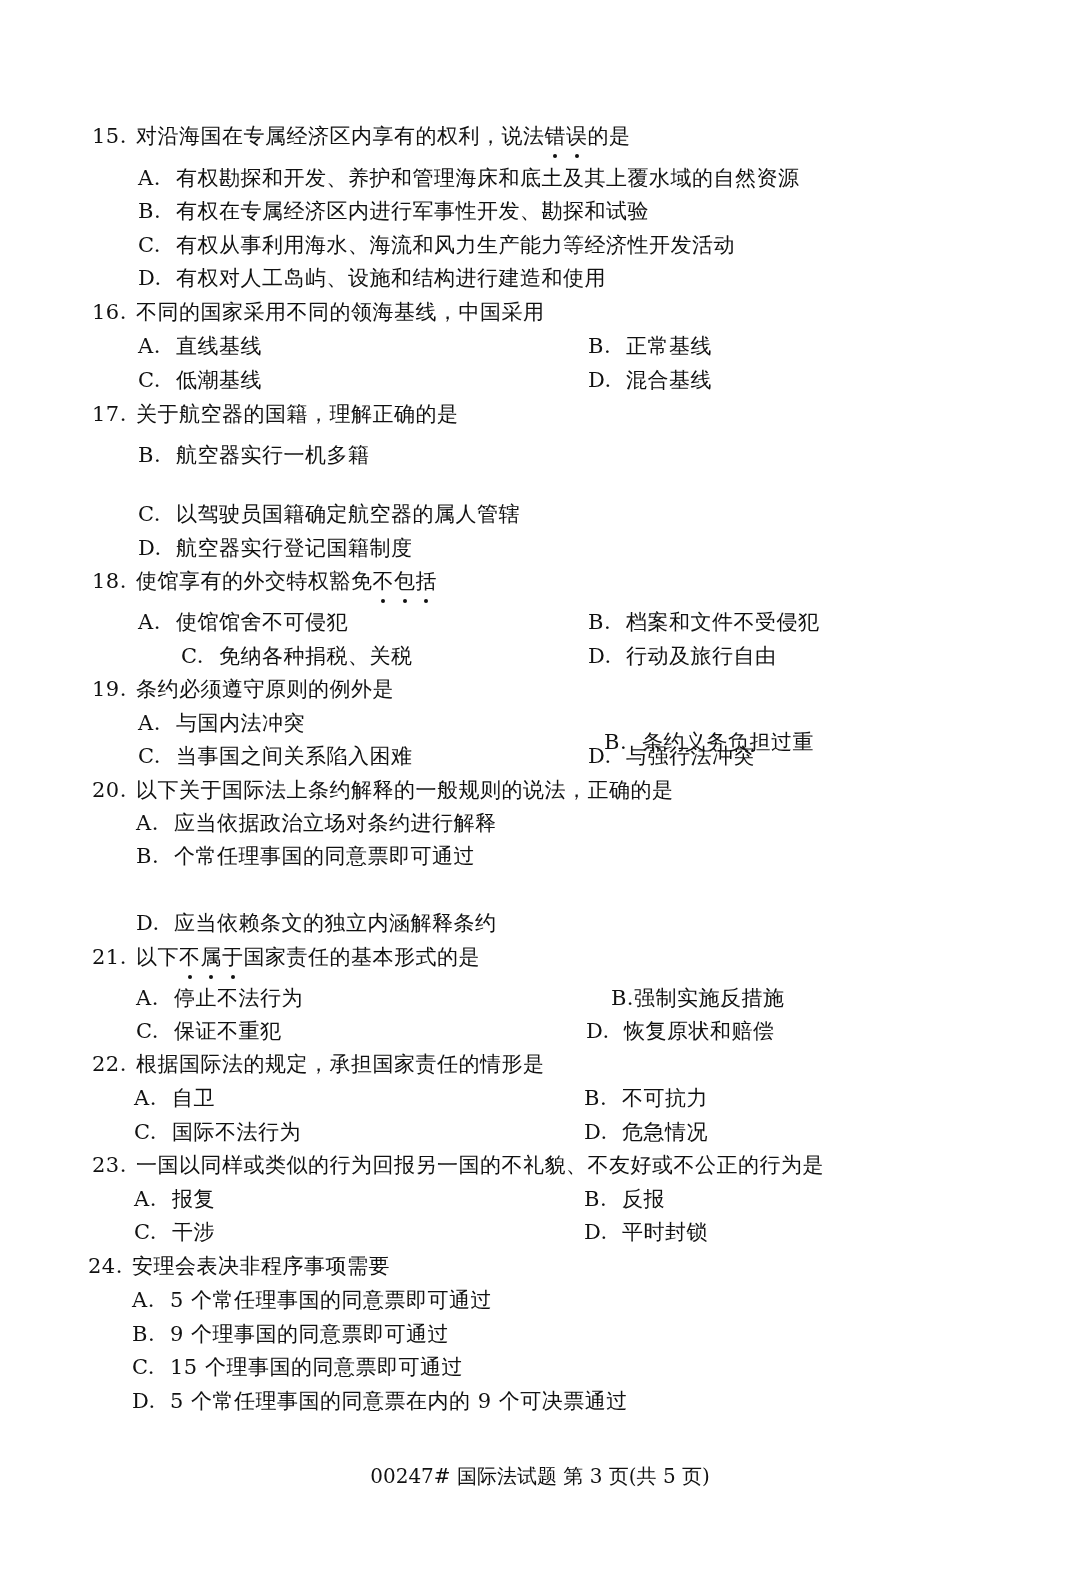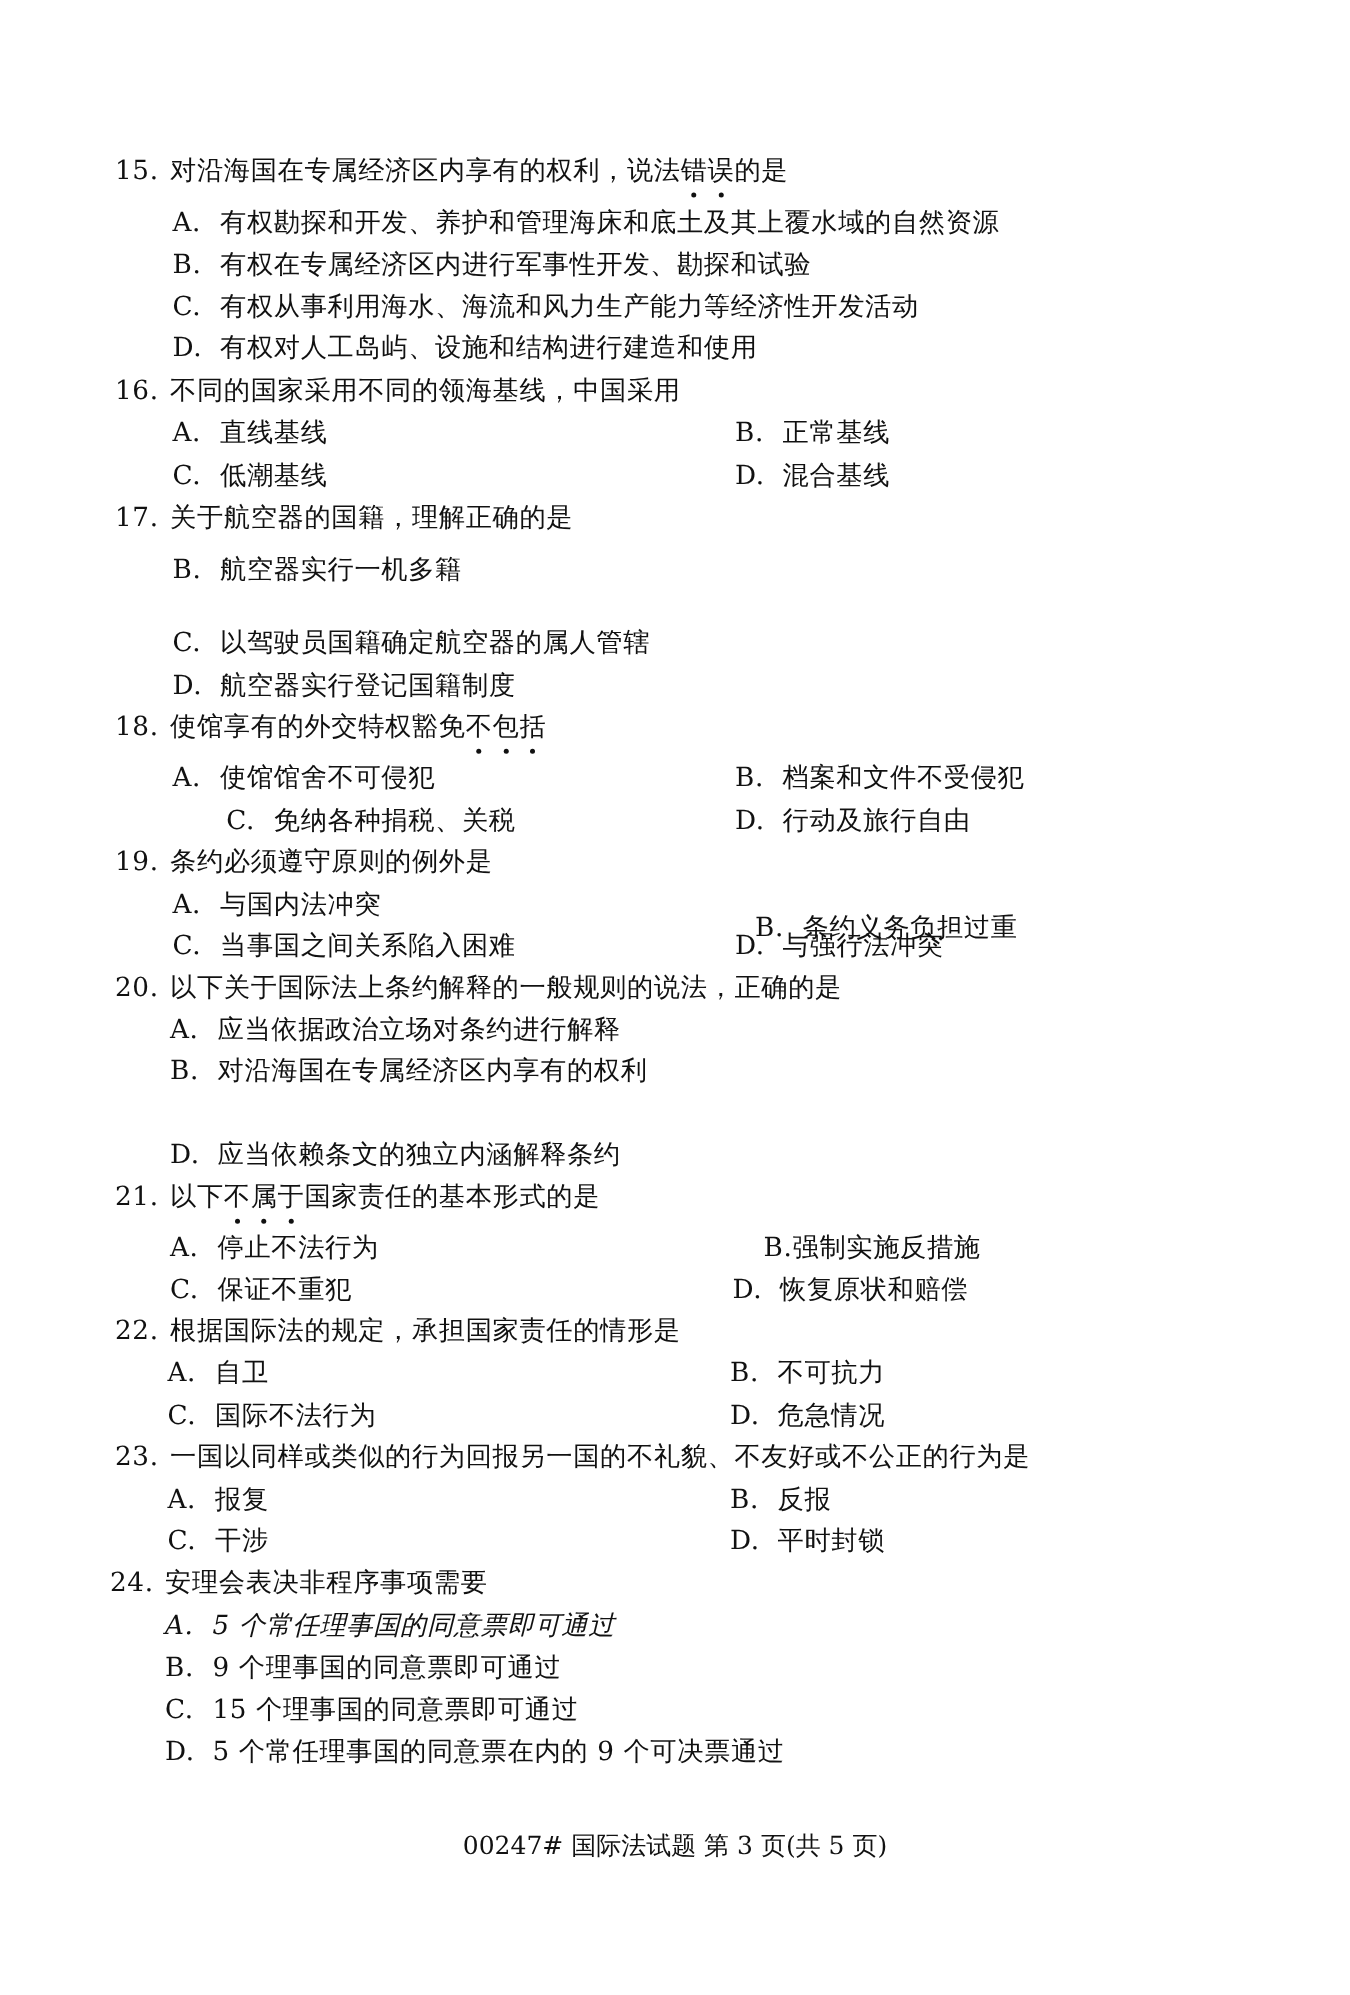--- a/index.html
+++ b/index.html
@@ -152,21 +152,21 @@
     <span class="opt-letter">D.</span><span>与强行法冲突</span>
   </div>
 
   <div class="q-line" style="top:776px;">
     <span class="q-num">20.</span><span>以下关于国际法上条约解释的一般规则的说法，正确的是</span>
   </div>
   <div class="opt" style="left:136px; top:809px;">
     <span class="opt-letter">A.</span><span>应当依据政治立场对条约进行解释</span>
   </div>
   <div class="opt" style="left:136px; top:842px;">
-    <span class="opt-letter">B.</span><span>对沿海国在专属经济区内享有的权利</span>
+    <span class="opt-letter">B.</span><span>个常任理事国的同意票即可通过</span>
   </div>
   <div class="opt" style="left:136px; top:909px;">
     <span class="opt-letter">D.</span><span>应当依赖条文的独立内涵解释条约</span>
   </div>
 
   <div class="q-line" style="top:943px;">
     <span class="q-num">21.</span><span>以下</span><span class="em">不</span><span class="em">属</span><span class="em">于</span><span>国家责任的基本形式的是</span>
   </div>
   <div class="opt" style="left:136px; top:984px;">
     <span class="opt-letter">A.</span><span>停止不法行为</span>
@@ -209,21 +209,21 @@
   <div class="opt" style="left:134px; top:1218px;">
     <span class="opt-letter">C.</span><span>干涉</span>
   </div>
   <div class="opt" style="left:584px; top:1218px;">
     <span class="opt-letter">D.</span><span>平时封锁</span>
   </div>
 
   <div class="q-line" style="top:1252px; left:88px;">
     <span class="q-num">24.</span><span>安理会表决非程序事项需要</span>
   </div>
-  <div class="opt" style="left:132px; top:1286px;font-style:italic;">
+  <div class="opt" style="left:132px; top:1286px;">
     <span class="opt-letter">A.</span><span>5 个常任理事国的同意票即可通过</span>
   </div>
   <div class="opt" style="left:132px; top:1320px;">
     <span class="opt-letter">B.</span><span>9 个理事国的同意票即可通过</span>
   </div>
   <div class="opt" style="left:132px; top:1353px;">
     <span class="opt-letter">C.</span><span>15 个理事国的同意票即可通过</span>
   </div>
   <div class="opt" style="left:132px; top:1387px;">
     <span class="opt-letter">D.</span><span>5 个常任理事国的同意票在内的 9 个可决票通过</span>

